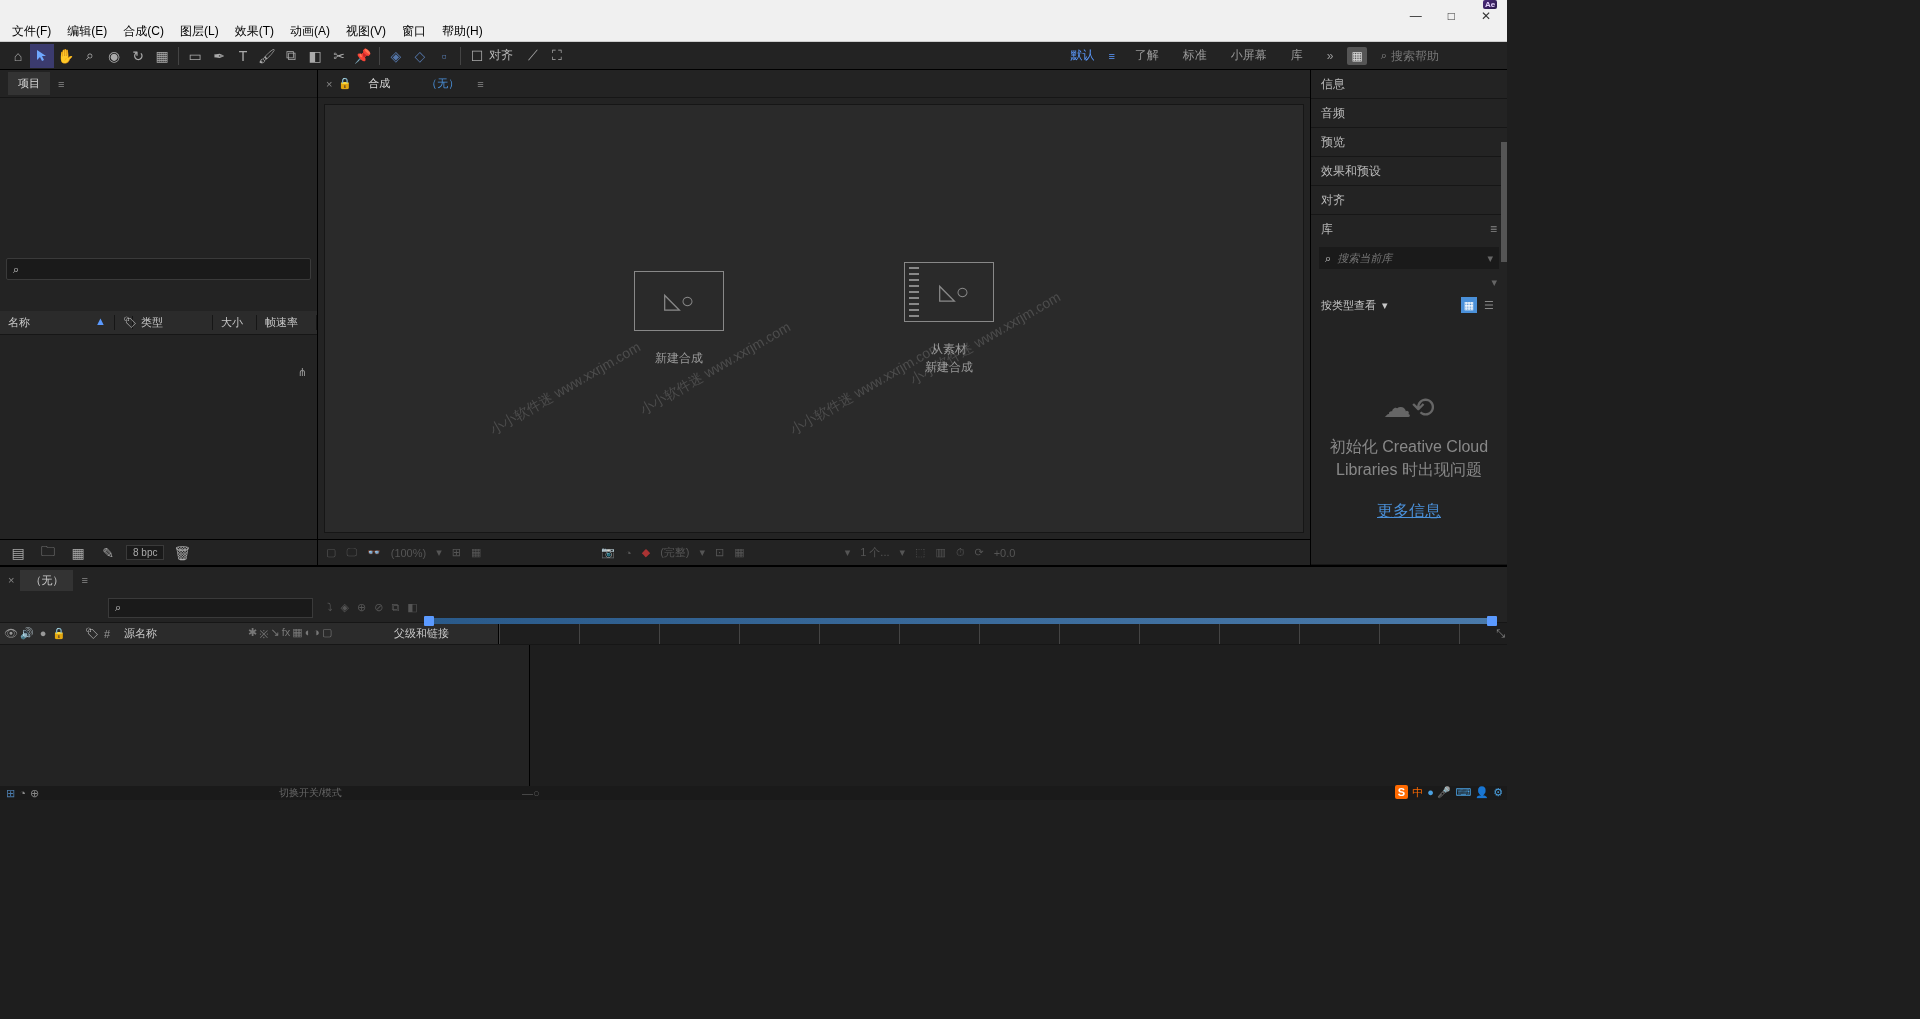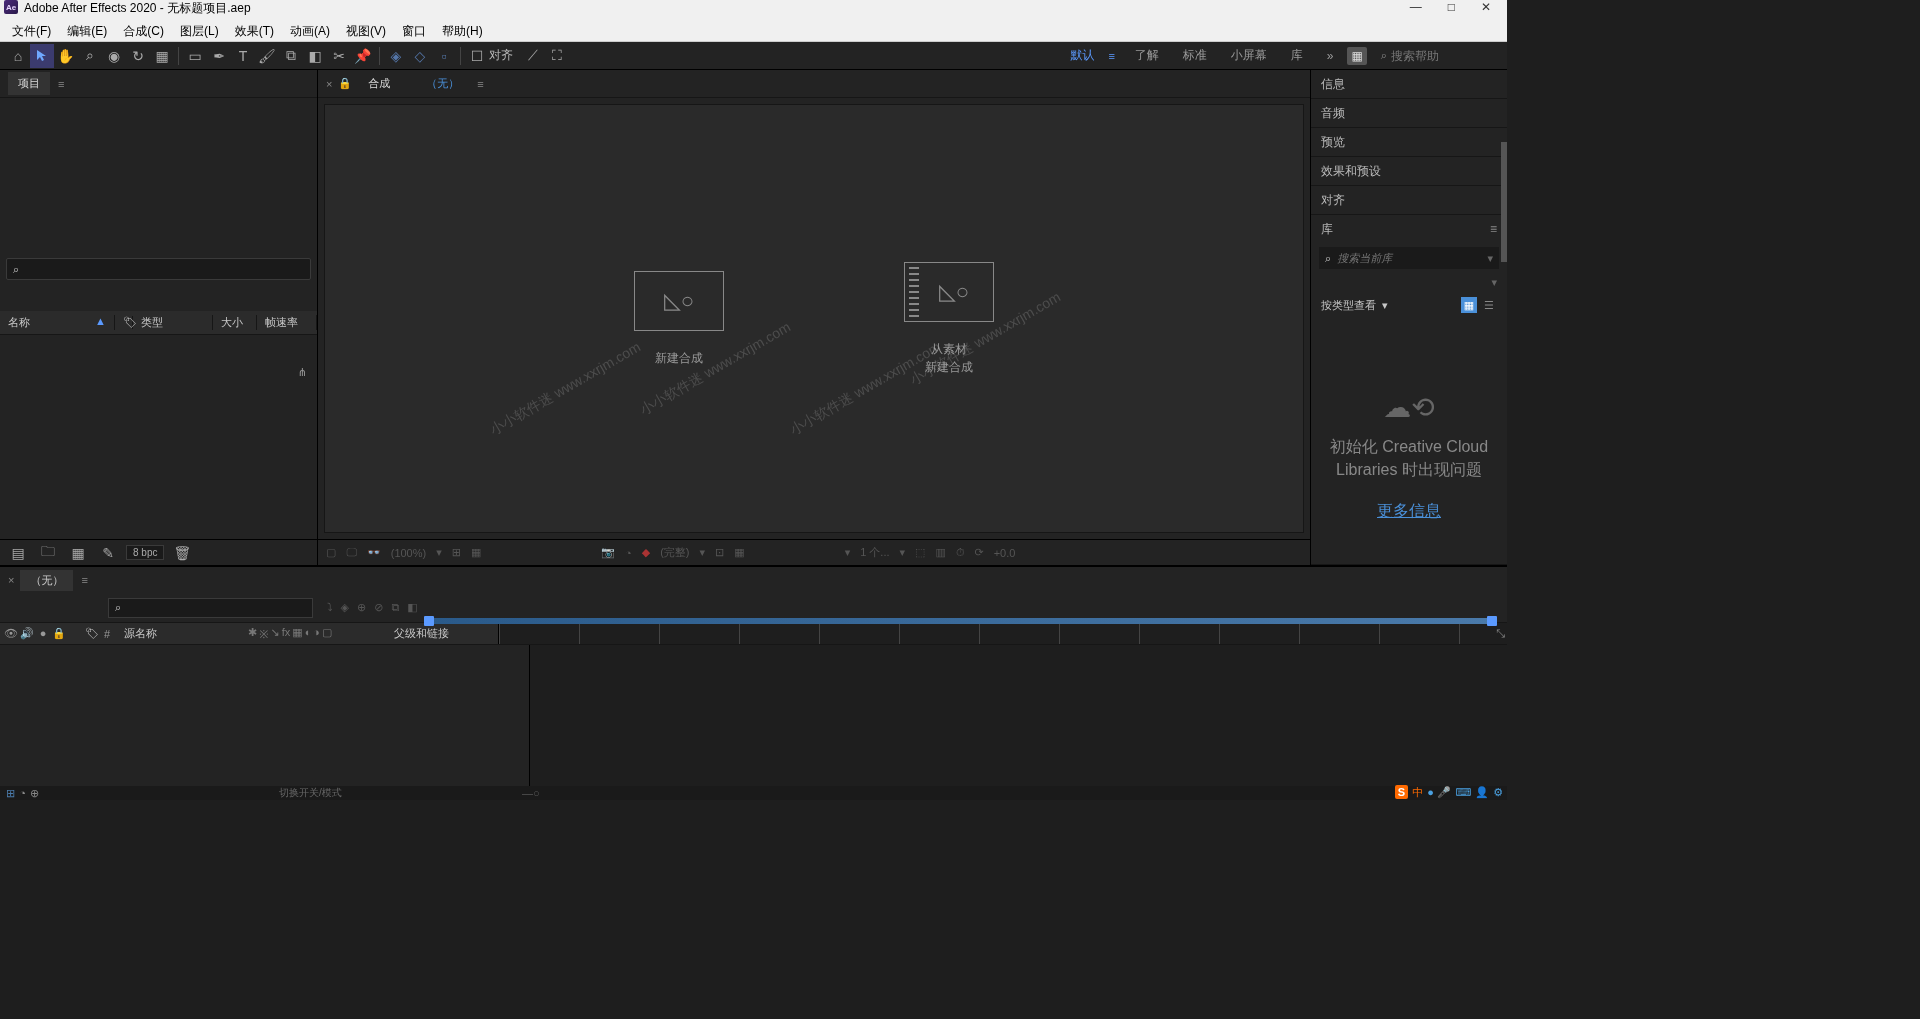--- a/index.html
+++ b/index.html
@@ -1,19 +1,19 @@
 <!DOCTYPE html>
 <html><head>
 <meta charset="utf-8">
 <style>
 * { margin: 0; padding: 0; box-sizing: border-box; font-family: "Microsoft YaHei", "Segoe UI", Arial, sans-serif; user-select: none; }
 body { background: #1e1e1e; color: #c8c8c8; font-size: 11px; overflow: hidden; width: 1507px; height: 800px; position: relative; }
 
 
-.title-bar { height: 22px; background: #f0f0f0; color: #000; display: flex; align-items: flex-start; padding: 0 4px; }
+.title-bar { height: 22px; background: #f0f0f0; color: #000; display: flex; align-items: flex-end; padding: 0 4px; flex-direction: column; }
 .title-bar .ae-icon { width: 14px; height: 14px; background: linear-gradient(135deg,#4b2a7b,#2a1a4a); margin-right: 6px; border-radius: 2px; display:flex;align-items:center;justify-content:center;font-size:8px;font-weight:bold;color:#e8d5ff;}
 .title-bar .title-text { flex: 1; font-size: 12px; }
 .title-bar .win-controls { display: flex; gap: 18px; color:#333; font-size: 12px; padding-right:8px;}
 .win-btn { cursor: pointer; padding: 0 4px; }
 
 
 .menu-bar { height: 20px; background: #f0f0f0; color: #000; display: flex; align-items: center; padding: 0 4px; border-bottom: 1px solid #ccc; }
 .menu-item { padding: 0 8px; font-size: 12px; cursor: pointer; }
 
 
@@ -108,21 +108,20 @@
 .taskbar-corner{ position:absolute; bottom:0; right:0; height:16px; display:flex; align-items:center; gap:4px; padding:0 4px;}
 .tray-ic{ font-size:11px;}
 
 svg{display:block;}
 </style>
 </head>
 <body>
 
 <div class="title-bar">
   <div class="ae-icon">Ae</div>
-  <div class="title-text">Adobe After Effects 2020 - 无标题项目.aep</div>
   <div class="win-controls">
     <span class="win-btn">—</span>
     <span class="win-btn">□</span>
     <span class="win-btn">✕</span>
   </div>
 </div>
 
 <div class="menu-bar">
   <div class="menu-item">文件(F)</div>
   <div class="menu-item">编辑(E)</div>

